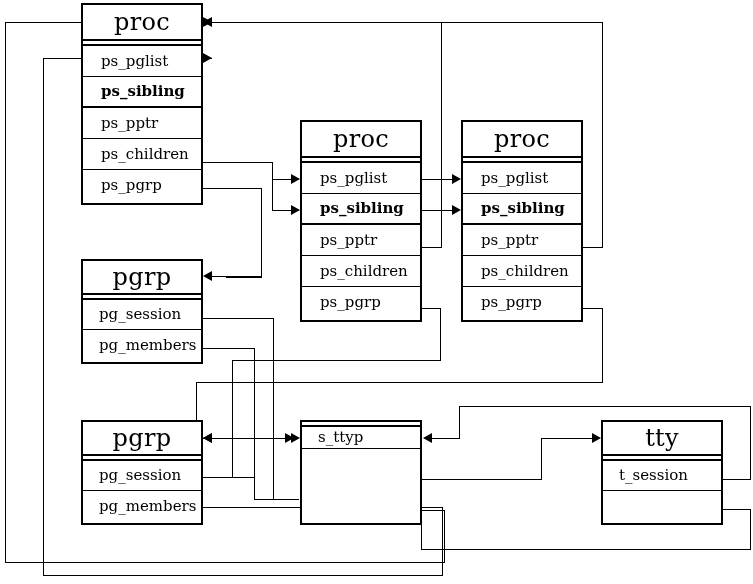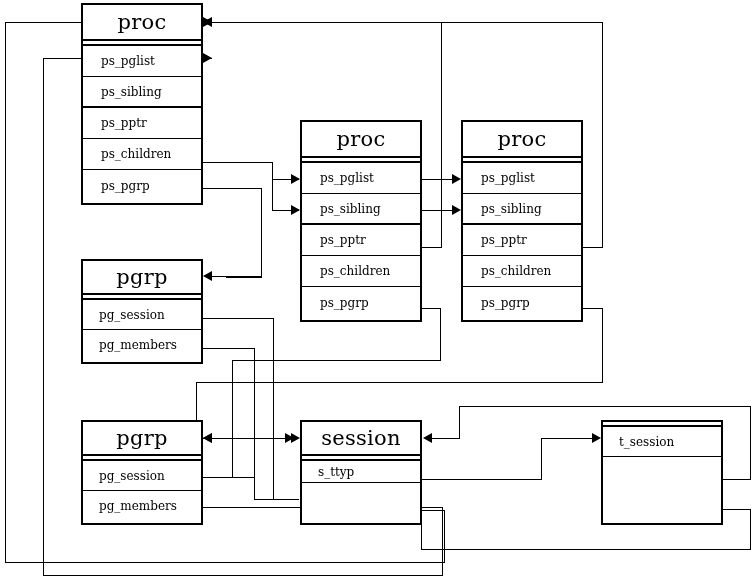--- a/index.html
+++ b/index.html
@@ -17,50 +17,50 @@
     position:absolute;
     box-sizing:border-box;
     border:2.5px solid #000;
     background:#ffffff;
     z-index:5;
   }
   .box .title{
     box-sizing:border-box;
     width:100%;
     text-align:center;
-    font-size:21px;
+    font-size:24px;
     line-height:1;
     letter-spacing:0.3px;
     color:#000;
     display:flex;
     align-items:center;
     justify-content:center;
     border-bottom:2.5px solid #000;
   }
   .box .gap{
     box-sizing:border-box;
     width:100%;
     height:5px;
     border-bottom:2.5px solid #000;
     background:#ffffff;
   }
   .box .field{
     box-sizing:border-box;
     width:100%;
-    font-size:12px;
+    font-size:15px;
     line-height:1;
     color:#000;
     display:flex;
     align-items:center;
     padding-left:18px;
     border-bottom:1px solid #000;
     background:#ffffff;
   }
   .box .field.last{border-bottom:none;}
-  .box .field.sep{border-bottom:2.5px solid #000;}
+  .box .field.sep{border-bottom:2.5px solid #000;font-weight:bold;}
   .box.narrow .field{padding-left:16px;}
 
   
   .h{position:absolute;height:0;border-top:1.4px solid #000;z-index:2;}
   .v{position:absolute;width:0;border-left:1.4px solid #000;z-index:2;}
   .arw{position:absolute;width:0;height:0;z-index:6;}
   .arw.r{border-top:5px solid transparent;border-bottom:5px solid transparent;border-left:9px solid #000;}
   .arw.l{border-top:5px solid transparent;border-bottom:5px solid transparent;border-right:9px solid #000;}
 </style>
 </head>
@@ -195,23 +195,23 @@
   </div>
 
   <div class="box narrow" style="left:81px;top:420px;width:122px;height:105px;">
     <div class="title" style="height:34px;">pgrp</div>
     <div class="gap"></div>
     <div class="field" style="height:30px;">pg_session</div>
     <div class="field last" style="height:30px;">pg_members</div>
   </div>
 
   <div class="box narrow" style="left:300px;top:420px;width:122px;height:105px;">
-    <div class="title" style="height:34px;">session</div>
     <div class="gap"></div>
     <div class="field" style="height:22px;">s_ttyp</div>
   </div>
 
   <div class="box narrow" style="left:601px;top:420px;width:122px;height:105px;">
+    <div class="title" style="height:34px;">tty</div>
     <div class="gap"></div>
     <div class="field" style="height:30px;">t_session</div>
   </div>
 
 </div>
 
 </body></html>

